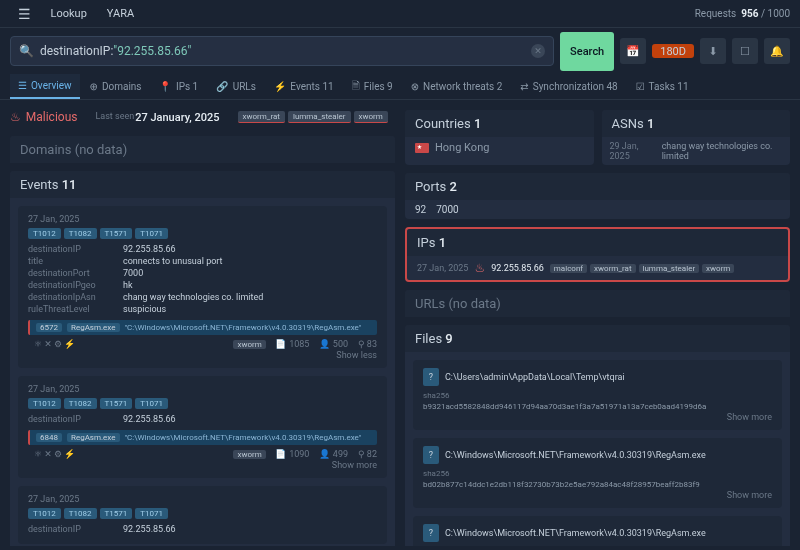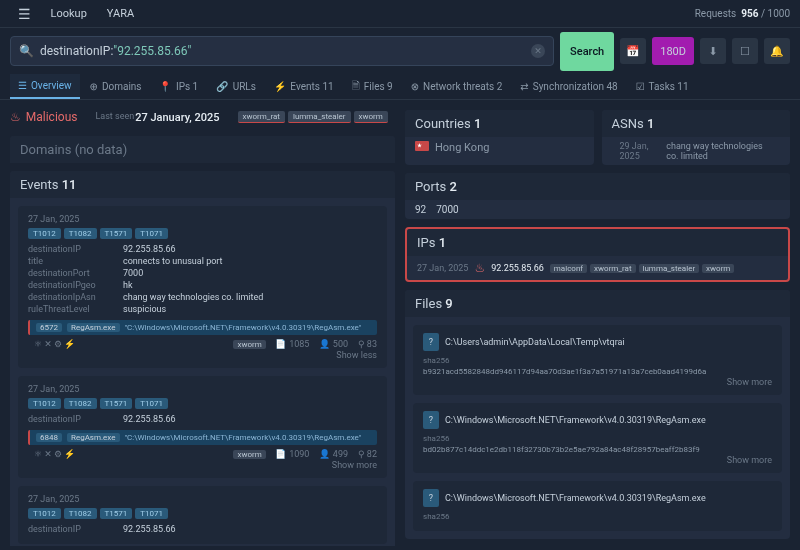--- a/index.html
+++ b/index.html
@@ -11,21 +11,21 @@
 .topbar-right{color:#8b99a8;font-size:10px}
 .topbar-right b{color:#e5ecf2}
 .searchbar{display:flex;align-items:center;height:34px;margin:6px 10px;gap:6px}
 .search-input-wrap{flex:1;display:flex;align-items:center;background:#252f42;border:1px solid #35445a;border-radius:4px;height:30px;padding:0 8px}
 .search-icon{color:#6b7888;margin-right:6px;font-size:12px}
 .search-text{flex:1;color:#c5d0db;font-size:12px}
 .search-text .quoted{color:#7ec8b8}
 .clear-icon{color:#6b7888;background:#3a4658;border-radius:50%;width:14px;height:14px;display:flex;align-items:center;justify-content:center;font-size:9px;cursor:pointer}
 .btn-search{background:#6fd89f;color:#0a1520;border:none;border-radius:3px;height:39px;padding:0 10px;font-size:11px;font-weight:500;cursor:pointer}
 .icon-btn{width:26px;height:26px;background:#2a3544;border-radius:3px;display:flex;align-items:center;justify-content:center;color:#8b99a8;cursor:pointer;font-size:11px}
-.range-btn{background:#a21caf;border-radius:3px;height:28px;padding:0 8px;display:flex;align-items:center;color:#c5d0db;font-size:11px;cursor:pointer}
+.range-btn{background:#c2410c;border-radius:3px;height:14px;padding:0 8px;display:flex;align-items:center;color:#c5d0db;font-size:11px;cursor:pointer}
 .tabs{display:flex;align-items:center;height:26px;border-bottom:1px solid #2a3544;padding:0 10px;gap:2px}
 .tab{display:flex;align-items:center;gap:4px;padding:0 8px;height:100%;color:#8b99a8;cursor:pointer;font-size:10px}
 .tab.active{color:#6ab3e8;border-bottom:2px solid #6ab3e8;background:#1e2a3c}
 .tab-icon{font-size:10px}
 .content{display:flex;gap:10px;padding:10px;height:calc(100% - 94px);overflow:hidden}
 .col-left{flex:1;min-width:0;display:flex;flex-direction:column;gap:8px;overflow-y:auto}
 .col-right{flex:1;min-width:0;display:flex;flex-direction:column;gap:8px;overflow-y:auto}
 .verdict-row{display:flex;align-items:center;gap:18px;margin-bottom:4px}
 .verdict-badge{display:flex;align-items:center;gap:5px;color:#e46a6a;font-size:12px}
 .fire{color:#e46a6a;font-size:12px}
@@ -46,24 +46,24 @@
 .kv{display:flex;margin-bottom:2px}
 .kv-k{color:#6b7888;width:95px;font-size:9px}
 .kv-v{color:#c5d0db;font-size:9px}
 .proc-bar{display:flex;align-items:center;gap:5px;background:#1a4260;border-left:2px solid #c94848;border-radius:2px;padding:3px 6px;margin-top:6px;font-size:8px}
 .proc-pid{background:#2a5a7a;padding:0 4px;border-radius:2px;color:#c5d0db}
 .proc-name{background:#2a5a7a;padding:0 4px;border-radius:2px;color:#c5d0db}
 .proc-path{color:#8bb5d4;flex:1;overflow:hidden;text-overflow:ellipsis;white-space:nowrap}
 .proc-icons{display:flex;align-items:center;gap:10px;margin-top:4px;padding-left:6px;font-size:9px;color:#6b7888}
 .proc-stat{display:flex;gap:3px;align-items:center}
 .show-link{text-align:right;color:#6b7888;font-size:9px;margin-top:1px;cursor:pointer}
-.country-row{display:flex;align-items:flex-start;gap:6px;padding:4px 10px}
+.country-row{display:flex;align-items:center;gap:6px;padding:4px 10px}
 .flag{width:14px;height:10px;background:#c94848;display:inline-block;border-radius:1px;position:relative}
 .flag::before{content:"";position:absolute;left:2px;top:2px;width:5px;height:5px;background:#fff;clip-path:polygon(50% 0%,61% 35%,98% 35%,68% 57%,79% 91%,50% 70%,21% 91%,32% 57%,2% 35%,39% 35%)}
-.asn-row{display:flex;align-items:center;gap:8px;padding:4px 18px;font-size:9px}
+.asn-row{display:flex;align-items:center;gap:8px;padding:4px 8px;font-size:9px}
 .asn-date{color:#6b7888}
 .port-row{padding:4px 10px;font-size:10px}
 .port-row span{margin-right:10px;color:#c5d0db}
 .ips-panel{border:2px solid #c94848;border-radius:4px}
 .ips-row{display:flex;align-items:center;gap:6px;padding:5px 10px;font-size:9px;flex-wrap:wrap}
 .ips-date{color:#6b7888}
 .ips-ip{color:#e5ecf2}
 .mini-tag{background:#3a4658;color:#b8c4d0;border-radius:2px;padding:0px 4px;font-size:8px}
 .file-card{background:#1e2838;border-radius:4px;margin:8px;padding:8px 10px}
 .file-row{display:flex;align-items:center;gap:6px;margin-bottom:5px}
@@ -290,20 +290,23 @@
         <span class="ips-ip">92.255.85.66</span>
         <span id="ips-tags" style="display:flex;gap:3px">
             <span class="mini-tag">malconf</span>
             <span class="mini-tag">xworm_rat</span>
             <span class="mini-tag">lumma_stealer</span>
             <span class="mini-tag">xworm</span>
           </span>
       </div>
     </div>
 
+    <div class="panel">
+        <div class="panel-head subtle">URLs (no data)</div>
+      </div>
 
     <div class="panel">
       <div class="panel-head"><span>Files</span>&nbsp;<span class="count">9</span></div>
       <div id="files-body">
           <div class="file-card">
             <div class="file-row">
               <span class="file-icon">?</span>
               <span class="file-path">C:\Users\admin\AppData\Local\Temp\vtqrai</span>
             </div>
             <div class="hash-label">sha256</div>

